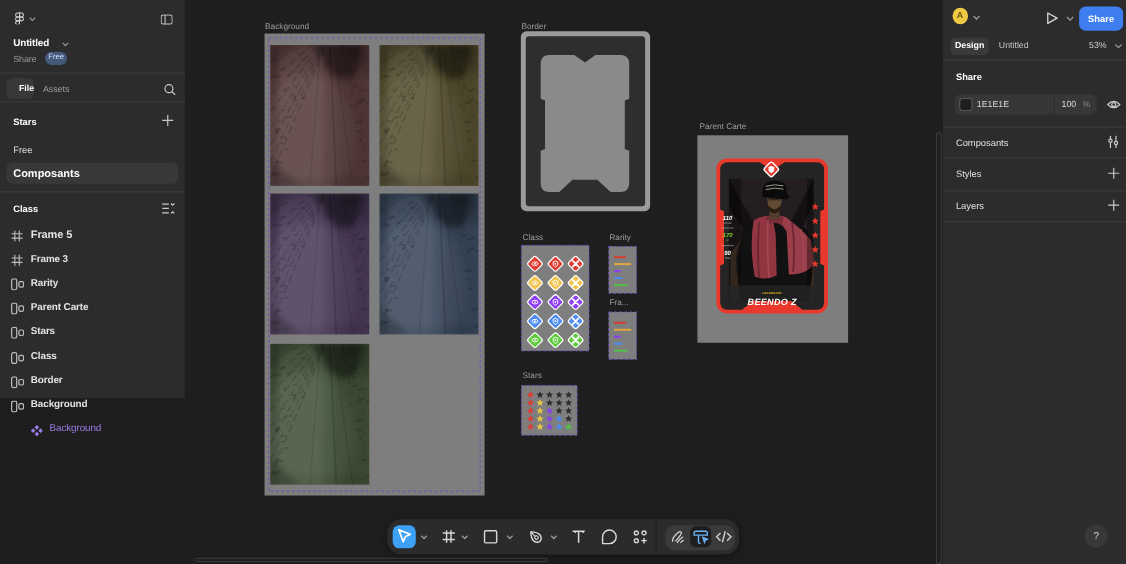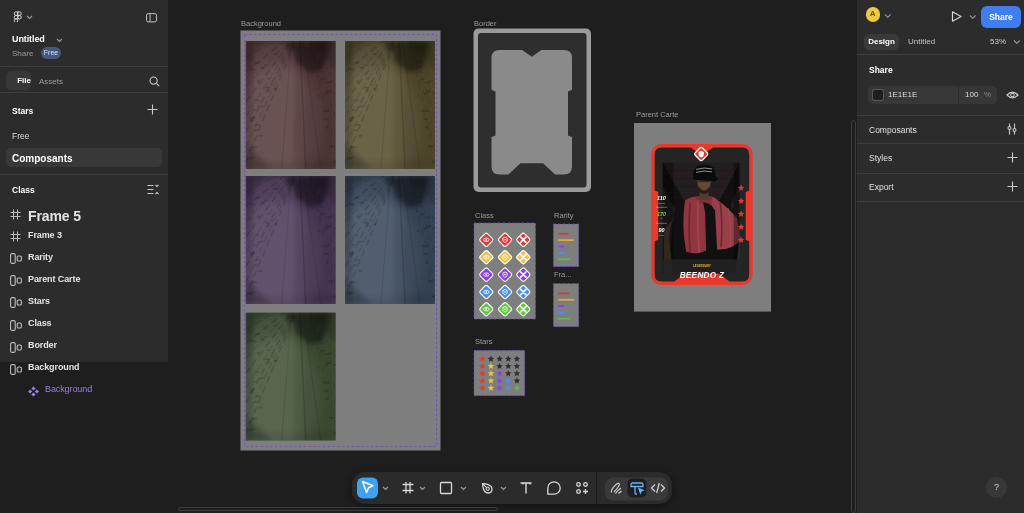--- a/index.html
+++ b/index.html
@@ -401,21 +401,21 @@
   <div class="abs" style="left:6px;top:148px;width:156px;height:19px;background:#383838;border-radius:5px"></div>
   <div class="abs" style="left:12px;top:152.5px;font-size:10px;font-weight:700;color:#fff">Composants</div>
   <div class="divider" style="top:174px"></div>
   <div class="abs" style="left:12px;top:184.5px;font-size:8.5px;font-weight:700;color:#fff">Class</div>
   <svg class="abs" style="left:147px;top:184px" width="12" height="11" viewBox="0 0 12 11" stroke="#c9c9c9" stroke-width="1.1" fill="none">
     <path d="M0.5,1.5 h6 M0.5,5.5 h6 M0.5,9.5 h6 M8.5,1 l1.5,1.5 L11.5,1 M8.5,10 l1.5,-1.5 L11.5,10"></path>
   </svg>
   <svg class="abs" style="left:10px;top:209.0px" width="11" height="11" viewBox="0 0 11 11" stroke="#bdbdbd" stroke-width="1" fill="none">
       <path d="M0.5,3.5 h10 M0.5,7.5 h10 M3.5,0.5 v10 M7.5,0.5 v10"></path>
     </svg>
-    <div class="abs" style="left:28px;top:207.5px;font-size:14px;font-weight:600;color:#e4e4e4;letter-spacing:-0.1px">Frame 5</div>
+    <div class="abs" style="left:28px;top:207.5px;font-size:10px;font-weight:600;color:#e4e4e4;letter-spacing:-0.1px">Frame 5</div>
     <svg class="abs" style="left:10px;top:231.1px" width="11" height="11" viewBox="0 0 11 11" stroke="#bdbdbd" stroke-width="1" fill="none">
       <path d="M0.5,3.5 h10 M0.5,7.5 h10 M3.5,0.5 v10 M7.5,0.5 v10"></path>
     </svg>
     <div class="abs" style="left:28px;top:229.6px;font-size:9px;font-weight:600;color:#e4e4e4;letter-spacing:-0.1px">Frame 3</div>
     <svg class="abs" style="left:10px;top:253.2px" width="12" height="11" viewBox="0 0 12 11" stroke="#bdbdbd" stroke-width="1.1" fill="none">
       <rect x="0.6" y="0.6" width="4.6" height="9.8" rx="1.5"></rect>
       <rect x="7.2" y="3" width="4.2" height="5" rx="1.3"></rect>
     </svg>
     <div class="abs" style="left:28px;top:251.7px;font-size:9px;font-weight:600;color:#e4e4e4;letter-spacing:-0.1px">Rarity</div>
     <svg class="abs" style="left:10px;top:275.3px" width="12" height="11" viewBox="0 0 12 11" stroke="#bdbdbd" stroke-width="1.1" fill="none">
@@ -485,18 +485,18 @@
     <path d="M3.5,0.5 v3 M3.5,6.5 v5 M8.5,0.5 v5 M8.5,8.5 v3"></path>
       <circle cx="3.5" cy="5" r="1.5"></circle>
       <circle cx="8.5" cy="7" r="1.5"></circle>
   </svg>
   <div class="divider" style="top:142.5px"></div>
   <div class="abs" style="left:12px;top:153px;font-size:8.5px;color:#e0e0e0">Styles</div>
   <svg class="abs" style="left:150px;top:152px" width="11" height="11" viewBox="0 0 11 11">
       <path d="M5.5,0.5 v10 M0.5,5.5 h10" stroke="#c9c9c9" stroke-width="1.1"></path>
     </svg>
   <div class="divider" style="top:172.5px"></div>
-  <div class="abs" style="left:12px;top:182px;font-size:8.5px;color:#e0e0e0">Export</div>
+  <div class="abs" style="left:12px;top:182px;font-size:8.5px;color:#e0e0e0">Layers</div>
   <svg class="abs" style="left:150px;top:181px" width="11" height="11" viewBox="0 0 11 11">
       <path d="M5.5,0.5 v10 M0.5,5.5 h10" stroke="#c9c9c9" stroke-width="1.1"></path>
     </svg>
   <div class="divider" style="top:201px"></div>
   <div class="abs" style="left:129px;top:477px;width:21px;height:21px;border-radius:50%;background:#383838;color:#d5d5d5;font-size:9px;text-align:center;line-height:21px">?</div>
 </div>
 </body></html>

